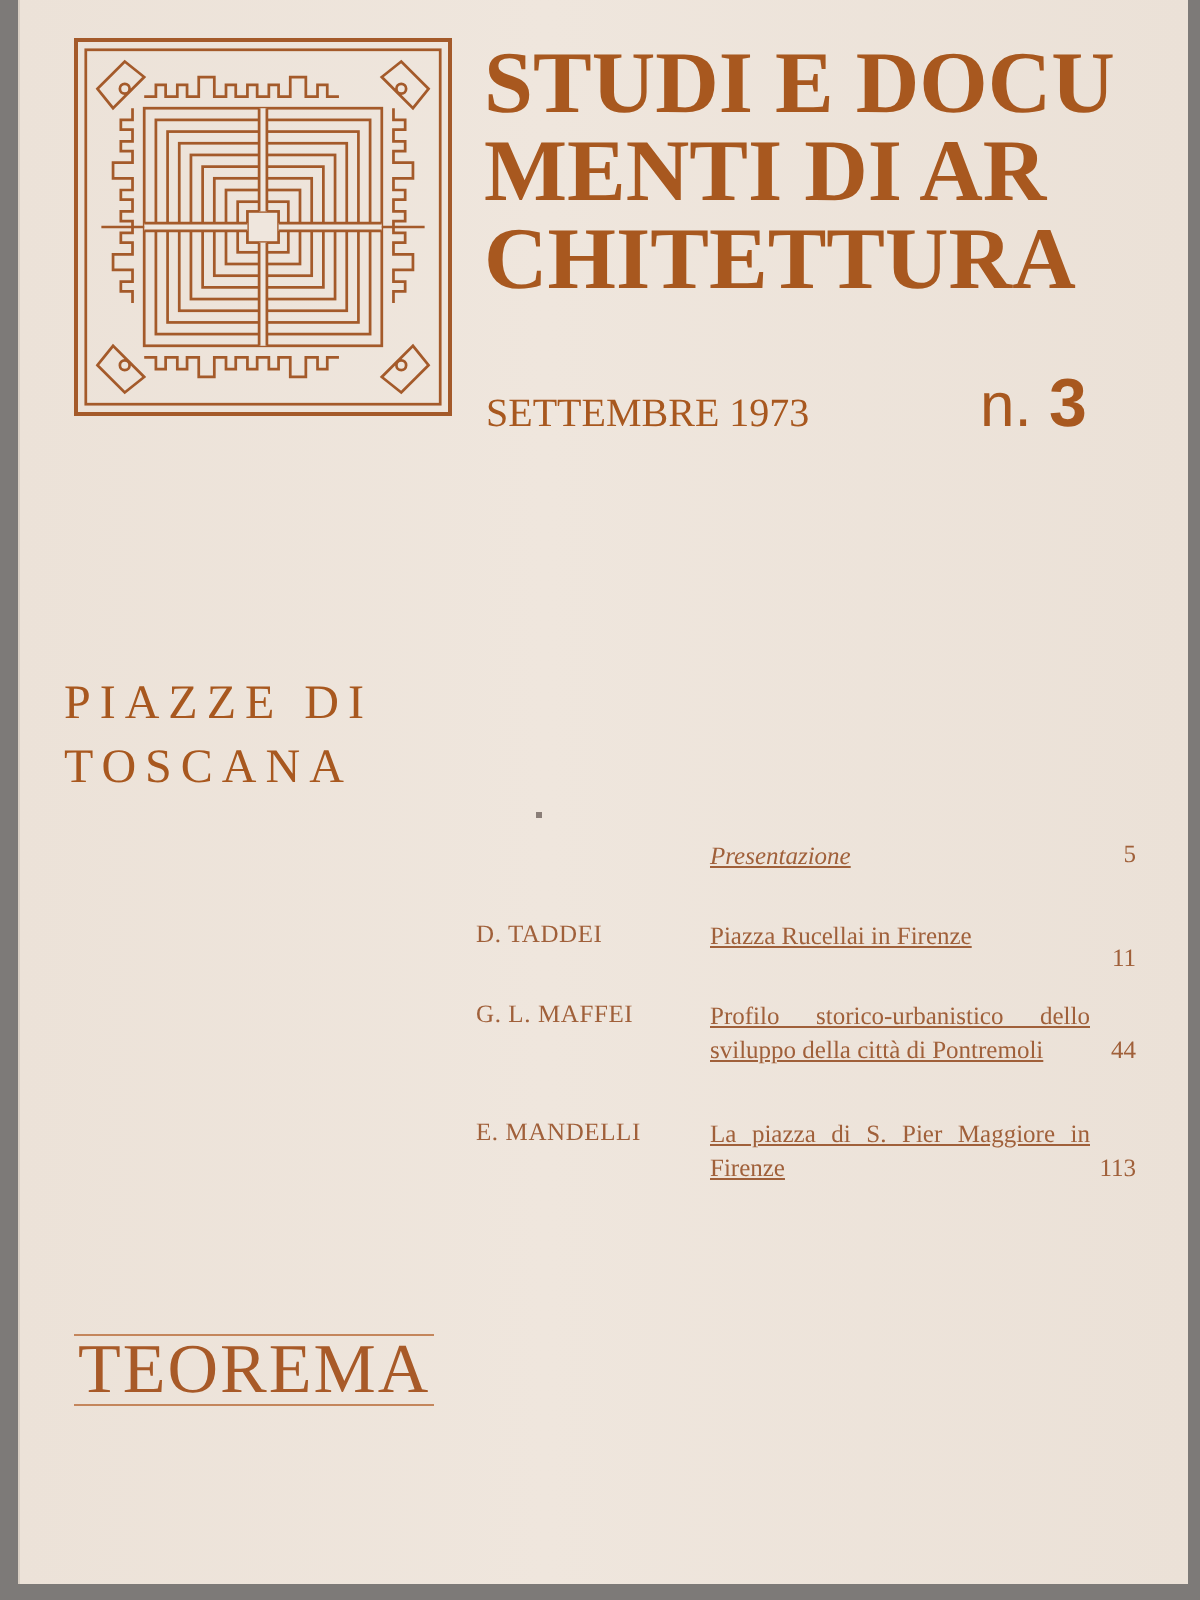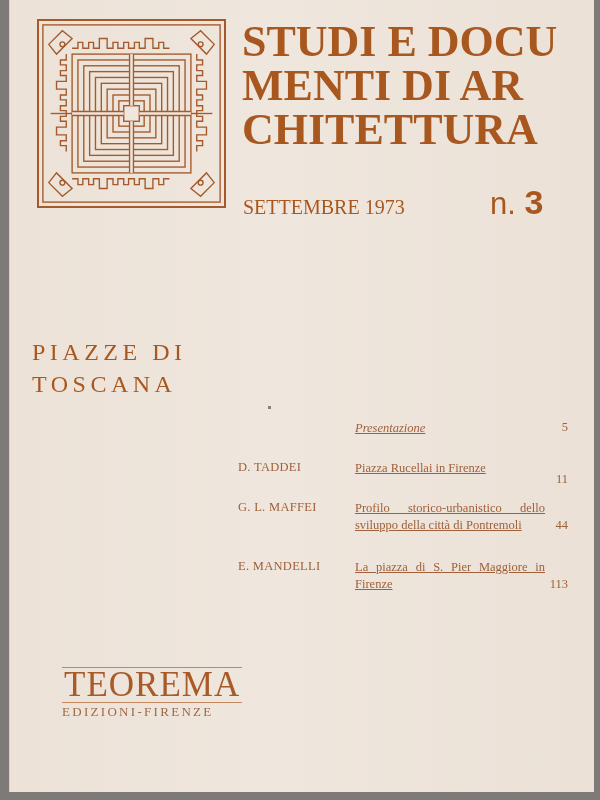--- a/index.html
+++ b/index.html
@@ -41,21 +41,21 @@
   .toc {
     position: absolute; left: 228px; top: 420px; width: 340px;
     font-family: "Liberation Serif", serif; color: #a0603a; font-size: 12.5px;
   }
   .toc-row { position: absolute; left: 0; width: 330px; }
   .toc-author { position: absolute; left: 0; top: 0; white-space: nowrap; letter-spacing: 0.3px; }
   .toc-title { position: absolute; left: 117px; top: 0; width: 190px; line-height: 17px; text-decoration: underline; }
   .toc-page { position: absolute; right: 0; text-align: right; }
   .italic { font-style: italic; }
   .publisher {
-    position: absolute; left: 27px; top: 667px; width: 185px; margin-left: 25px;
+    position: absolute; left: 27px; top: 667px; width: 185px;
   }
   .pub-name {
     font-family: "Liberation Serif", serif; color: #a85a28; font-size: 35px;
     letter-spacing: 1px; line-height: 34px;
     border-top: 1px solid #c4865c; border-bottom: 1px solid #c4865c;
     padding: 0 2px; display: inline-block; position: relative;
   }
   .pub-city {
     font-family: "Liberation Serif", serif; color: #a06848; font-size: 13px;
     letter-spacing: 2.3px; margin-top: 1px; white-space: nowrap;
@@ -152,17 +152,16 @@
       </div>
       <div class="toc-row" style="top:139px;">
         <span class="toc-author">E. MANDELLI</span>
         <span class="toc-title" style="text-align:justify;">La piazza di S. Pier Maggiore in Firenze</span>
         <span class="toc-page" style="top:18px;">113</span>
       </div>
     </div>
 
     <div class="publisher">
       <div class="pub-name">TEOREMA</div>
-      <div class="pub-city">EDIZIONI-FIRENZE</div>
     </div>
 
   </div>
 </div>
 
 </body></html>

